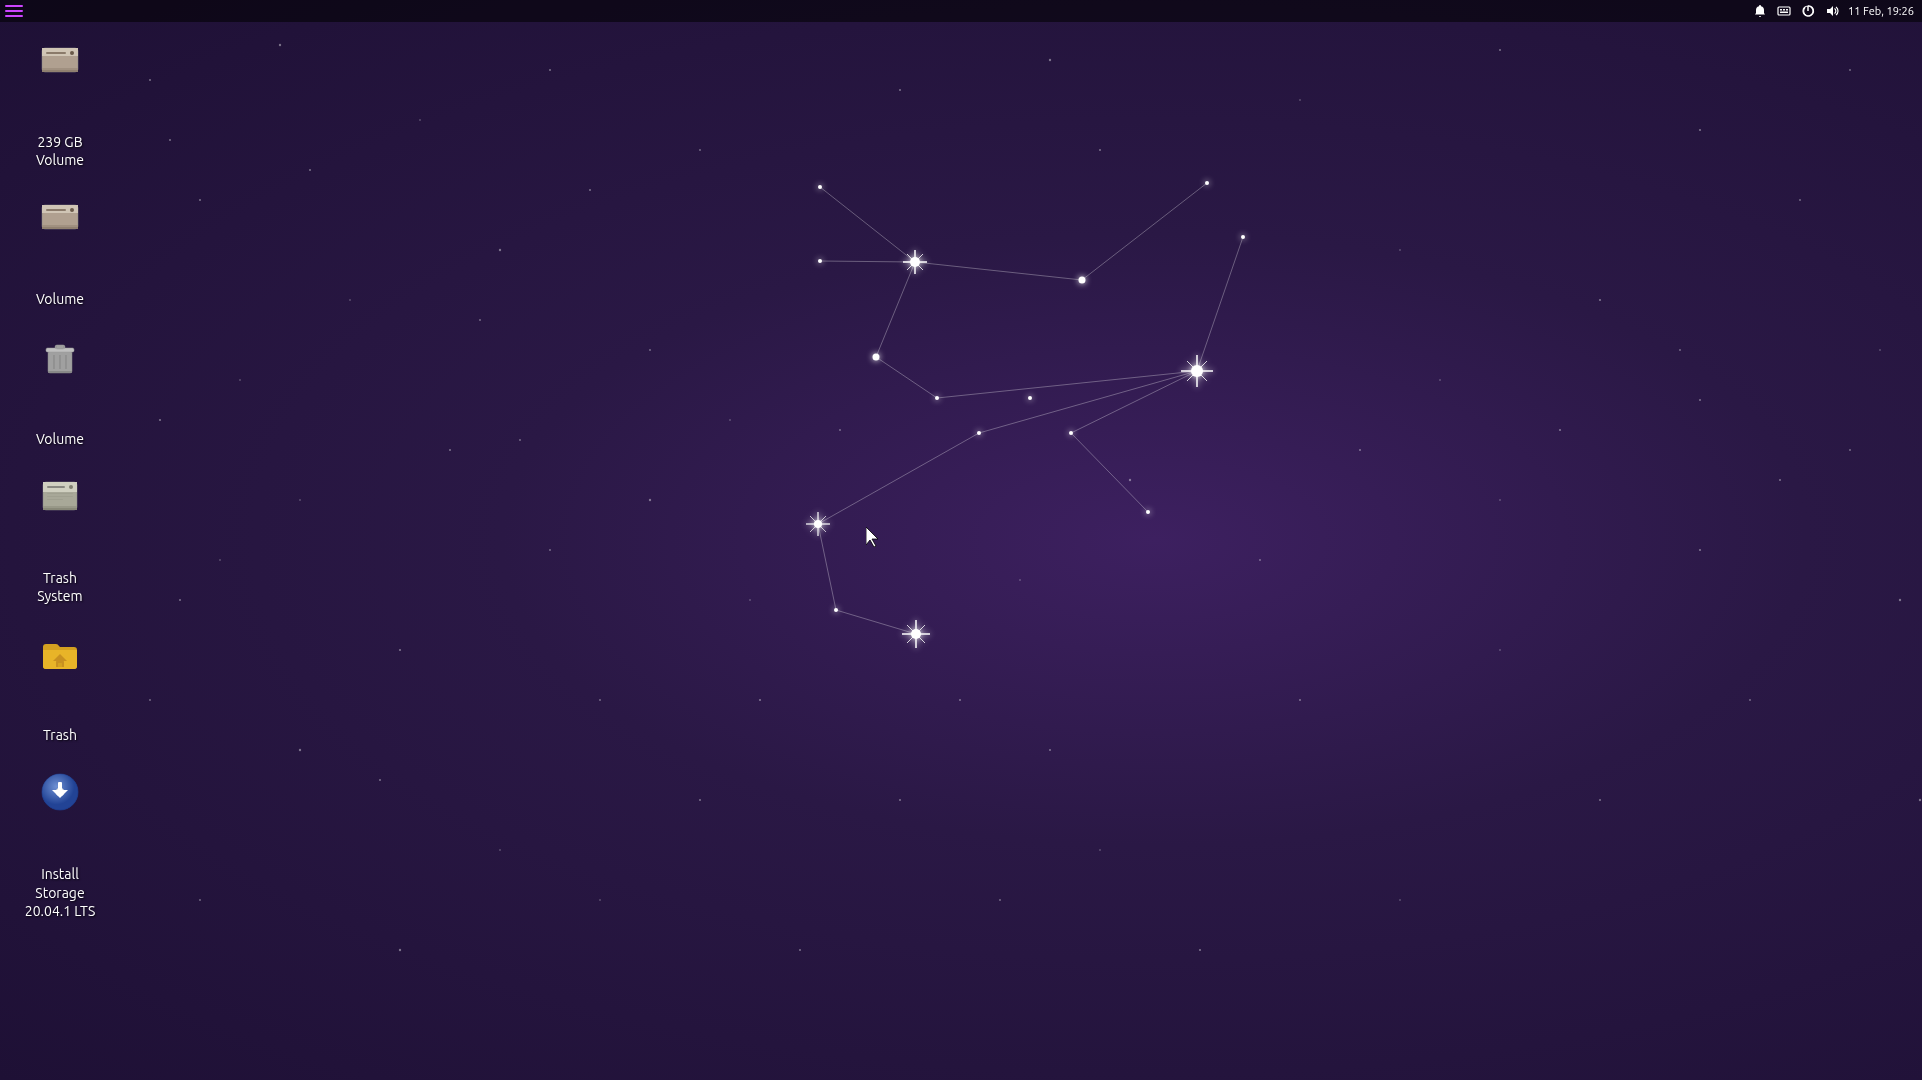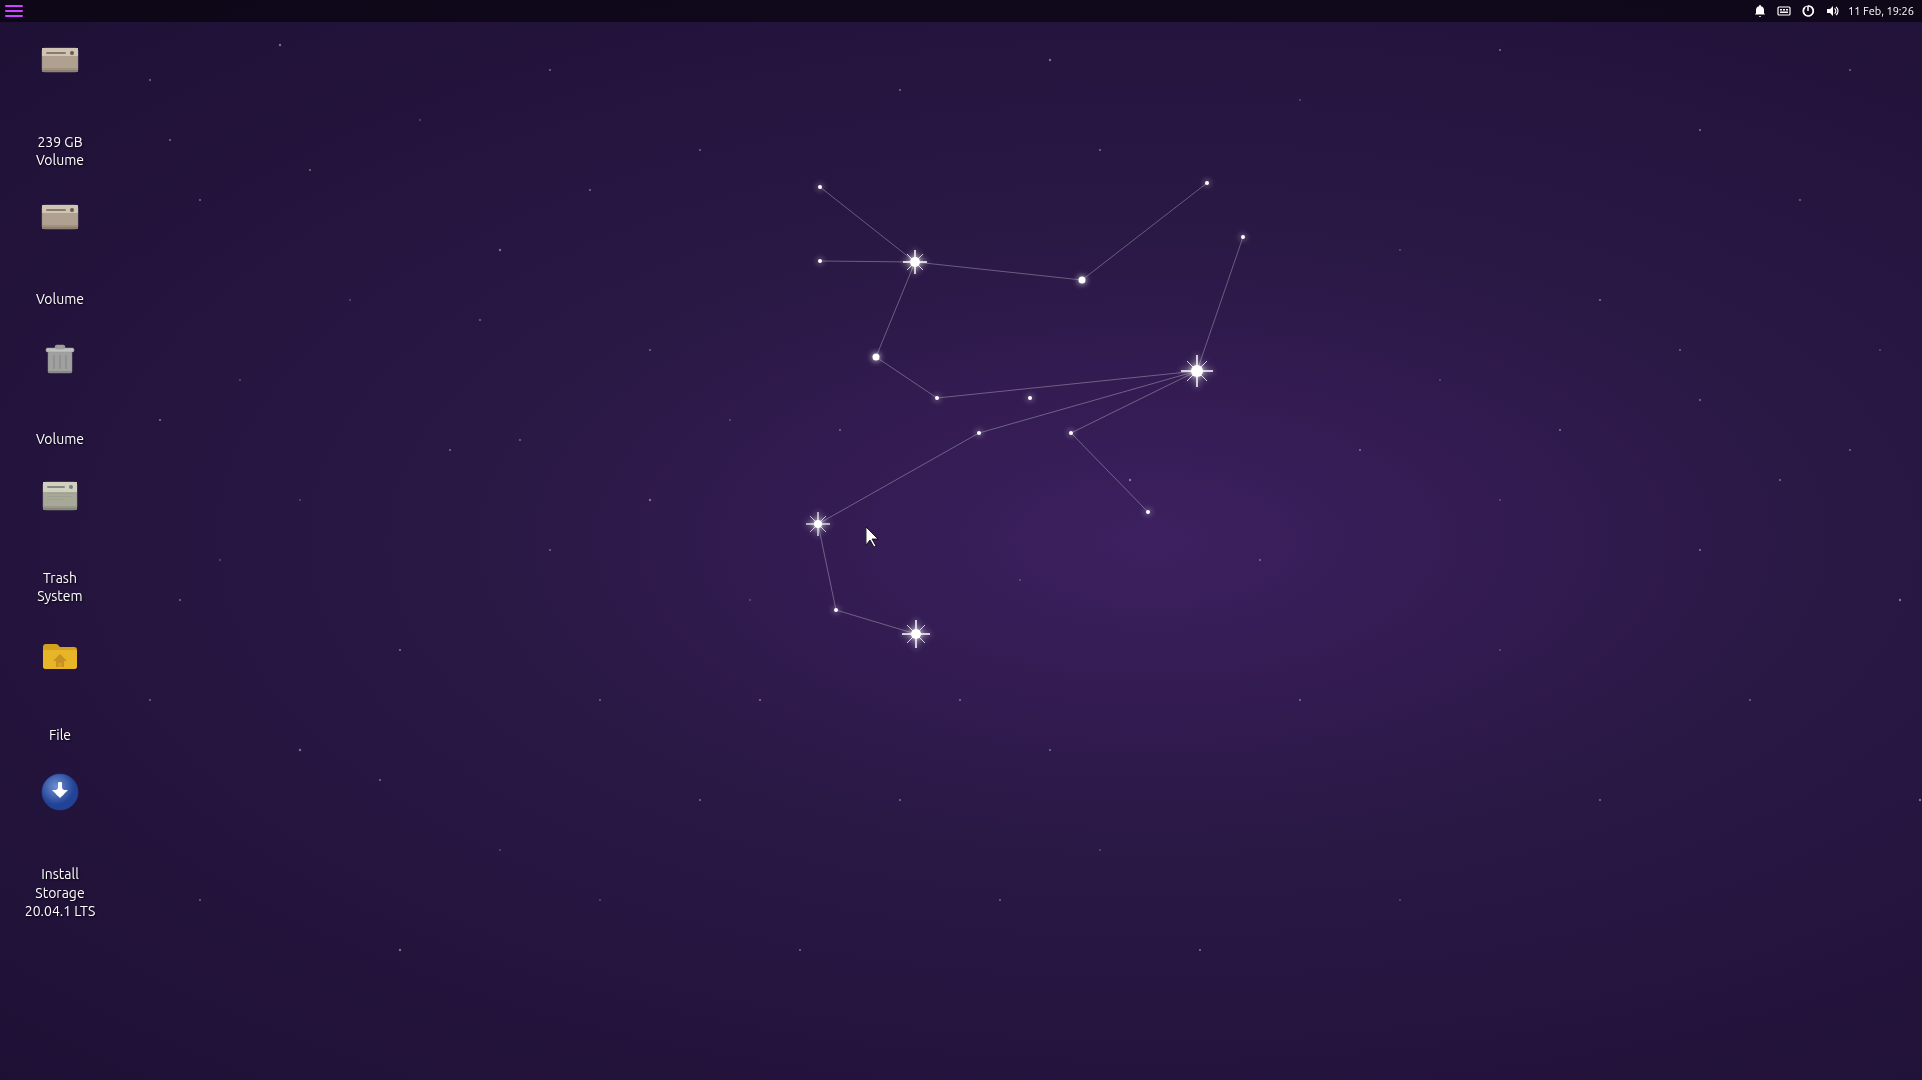--- a/index.html
+++ b/index.html
@@ -420,21 +420,21 @@
       <svg width="44" height="44" viewBox="0 0 44 44">
 
         <path d="M5 16 Q5 13 8 13 L18 13 Q20 13 21 15 L22 16 L36 16 Q39 16 39 19 L39 35 Q39 38 36 38 L8 38 Q5 38 5 35 Z" fill="#d4a020"></path>
         <path d="M5 19 L39 19 L39 35 Q39 38 36 38 L8 38 Q5 38 5 35 Z" fill="#e8b428"></path>
 
         <polygon points="22,23 15,30 29,30" fill="#c89020"></polygon>
         <rect x="18" y="30" width="8" height="6" rx="0.5" fill="#c89020"></rect>
         <rect x="20" y="32" width="4" height="4" rx="0.5" fill="#d4a020"></rect>
       </svg>
     </div>
-    <div class="icon-label">File</div>
+    <div class="icon-label">Trash</div>
   </div>
 
   <div class="desktop-icon">
     <div class="icon-image">
       <svg width="44" height="44" viewBox="0 0 44 44">
 
         <circle cx="22" cy="22" r="18" fill="#3060c0"></circle>
         <circle cx="22" cy="22" r="18" fill="none" stroke="#2050b0" stroke-width="0.5"></circle>
 
         <circle cx="22" cy="22" r="18" fill="url(#cdgrad)"></circle>

